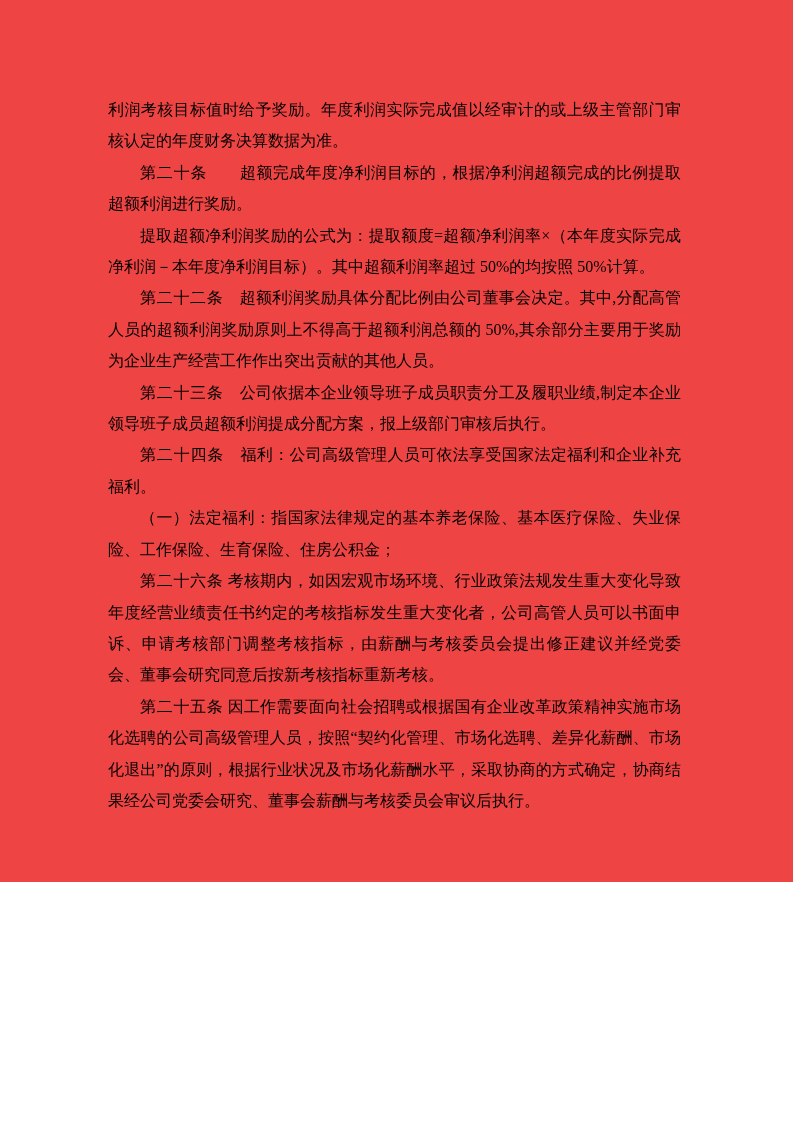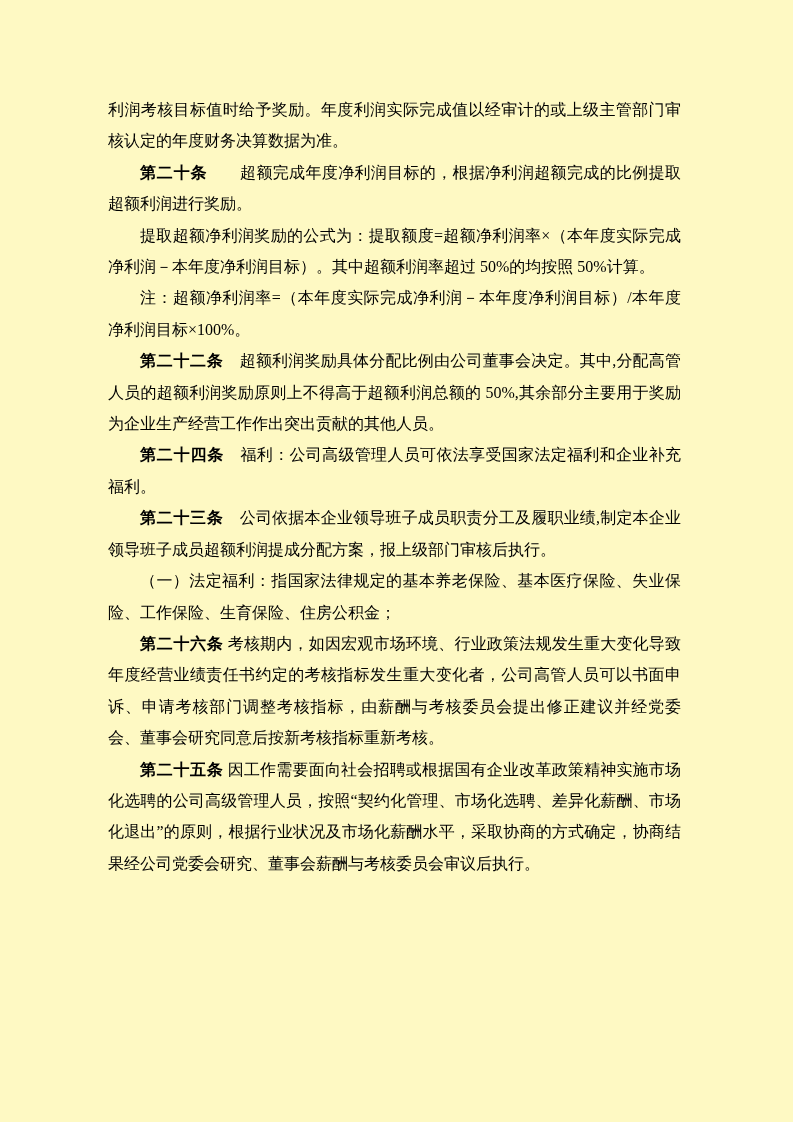--- a/index.html
+++ b/index.html
@@ -3,22 +3,22 @@
 <meta charset="utf-8">
 <style>
   html, body {
     margin: 0;
     padding: 0;
     background: #ffffff;
   }
   .page {
     position: relative;
     width: 793px;
-    height: 1122px;
-    background: #fef9c3;
+    height: 882px;
+    background: #ef4444;
     overflow: hidden;
     font-family: "Liberation Serif", "DejaVu Serif", serif;
     color: #000000;
   }
   .content {
     position: absolute;
     left: 108px;
     top: 94px;
     width: 573px;
     font-size: 16px;
@@ -27,35 +27,34 @@
   }
   .para {
     margin: 0;
     padding: 0;
     text-indent: 32px; 
   }
   .para.continuation {
     text-indent: 0; 
   }
   .article-no {
-    font-weight: 700;
+    font-weight: 400;
     
     font-family: "Liberation Sans", "DejaVu Sans", sans-serif;
     letter-spacing: 0.5px;
   }
 </style>
 </head>
 <body>
 
 <div class="page">
   <div class="content">
       <p class="para continuation"><span>利润考核目标值时给予奖励。年度利润实际完成值以经审计的或上级主管部门审核认定的年度财务决算数据为准。</span></p>
       <p class="para"><b class="article-no">第二十条</b><span>　　超额完成年度净利润目标的，根据净利润超额完成的比例提取超额利润进行奖励。</span></p>
       <p class="para"><span>提取超额净利润奖励的公式为：提取额度=超额净利润率×（本年度实际完成净利润－本年度净利润目标）。其中超额利润率超过 50%的均按照 50%计算。</span></p>
-      <p class="para"><span>注：超额净利润率=（本年度实际完成净利润－本年度净利润目标）/本年度净利润目标×100%。</span></p>
       <p class="para"><b class="article-no">第二十二条</b><span>　超额利润奖励具体分配比例由公司董事会决定。其中,分配高管人员的超额利润奖励原则上不得高于超额利润总额的 50%,其余部分主要用于奖励为企业生产经营工作作出突出贡献的其他人员。</span></p>
+      <p class="para"><b class="article-no">第二十三条</b><span>　公司依据本企业领导班子成员职责分工及履职业绩,制定本企业领导班子成员超额利润提成分配方案，报上级部门审核后执行。</span></p>
       <p class="para"><b class="article-no">第二十四条</b><span>　福利：公司高级管理人员可依法享受国家法定福利和企业补充福利。</span></p>
-      <p class="para"><b class="article-no">第二十三条</b><span>　公司依据本企业领导班子成员职责分工及履职业绩,制定本企业领导班子成员超额利润提成分配方案，报上级部门审核后执行。</span></p>
       <p class="para"><span>（一）法定福利：指国家法律规定的基本养老保险、基本医疗保险、失业保险、工作保险、生育保险、住房公积金；</span></p>
       <p class="para"><b class="article-no">第二十六条</b><span> 考核期内，如因宏观市场环境、行业政策法规发生重大变化导致年度经营业绩责任书约定的考核指标发生重大变化者，公司高管人员可以书面申诉、申请考核部门调整考核指标，由薪酬与考核委员会提出修正建议并经党委会、董事会研究同意后按新考核指标重新考核。</span></p>
       <p class="para"><b class="article-no">第二十五条</b><span> 因工作需要面向社会招聘或根据国有企业改革政策精神实施市场化选聘的公司高级管理人员，按照“契约化管理、市场化选聘、差异化薪酬、市场化退出”的原则，根据行业状况及市场化薪酬水平，采取协商的方式确定，协商结果经公司党委会研究、董事会薪酬与考核委员会审议后执行。</span></p>
     </div>
 </div>
 
 </body></html>

